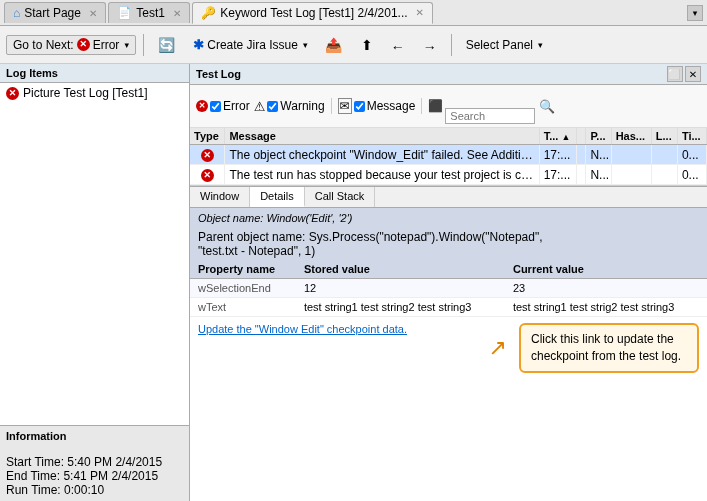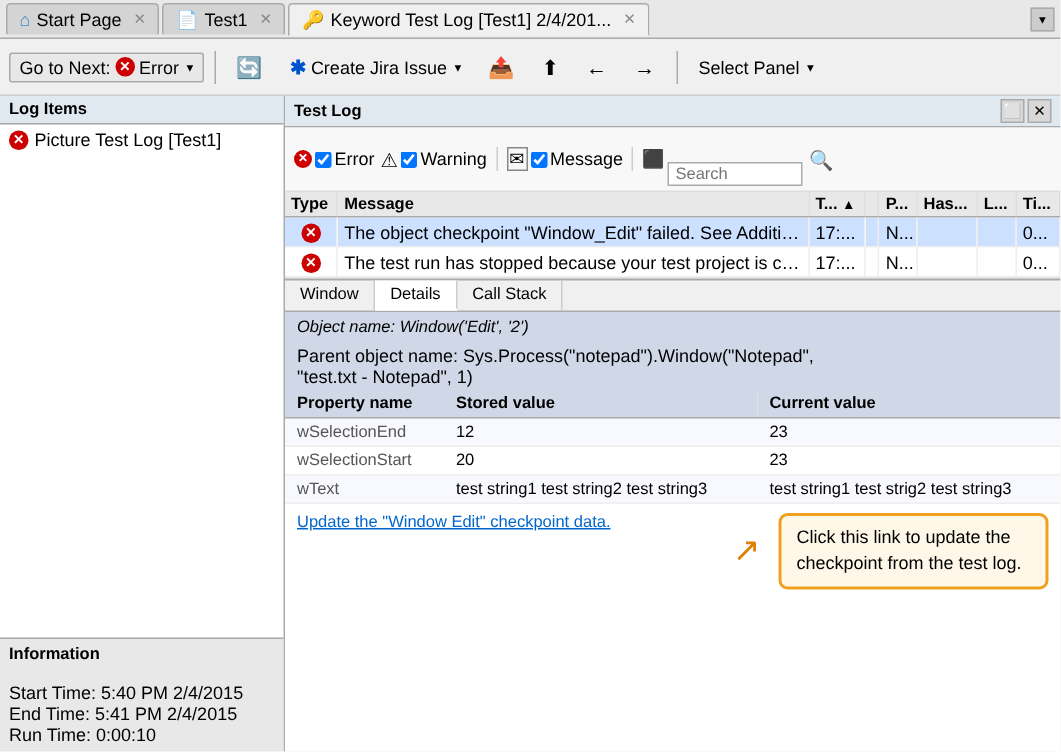--- a/index.html
+++ b/index.html
@@ -264,25 +264,20 @@
             <th>Current value</th>
           </tr>
         </thead>
         <tbody id="details-tbody">
         <tr>
       <td class="prop-name">wSelectionEnd</td>
       <td>12</td>
       <td>23</td>
     </tr>
             <tr>
-      <td class="prop-name">wSelectionStart</td>
-      <td>20</td>
-      <td>23</td>
-    </tr>
-            <tr>
       <td class="prop-name">wText</td>
       <td>test string1 test string2 test string3</td>
       <td>test string1 test strig2 test string3</td>
     </tr>
           </tbody>
       </table>
       <div class="details-footer">
         <a class="update-link">Update the "Window Edit" checkpoint data.</a>
         <div style="position:relative; display:flex; align-items:center;">
           <span style="font-size:22px; color:#e08000; margin-right:4px;">↗</span>

